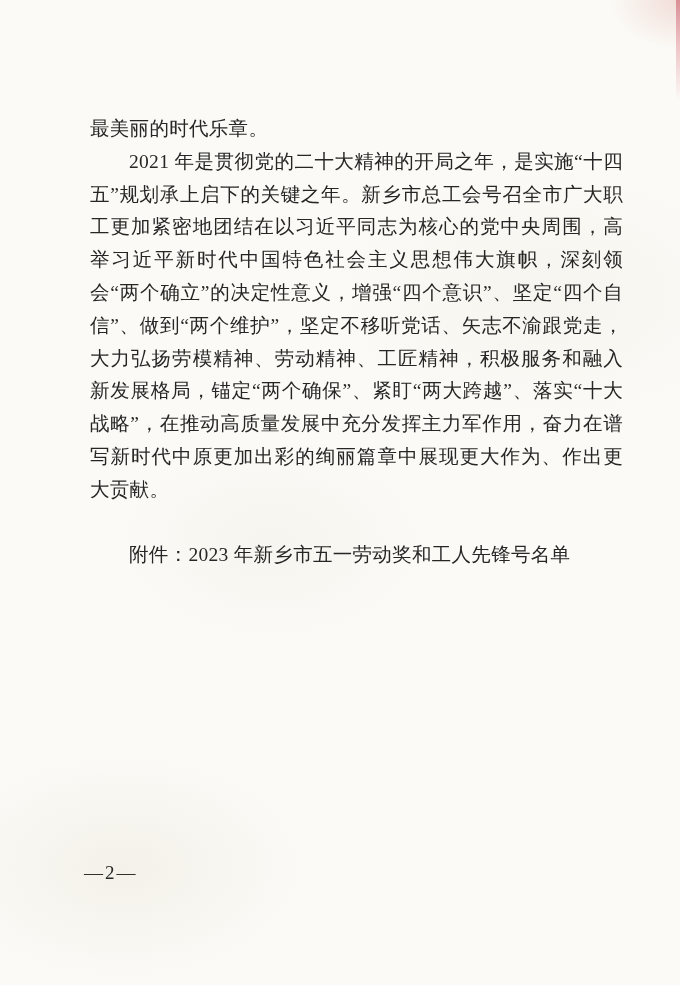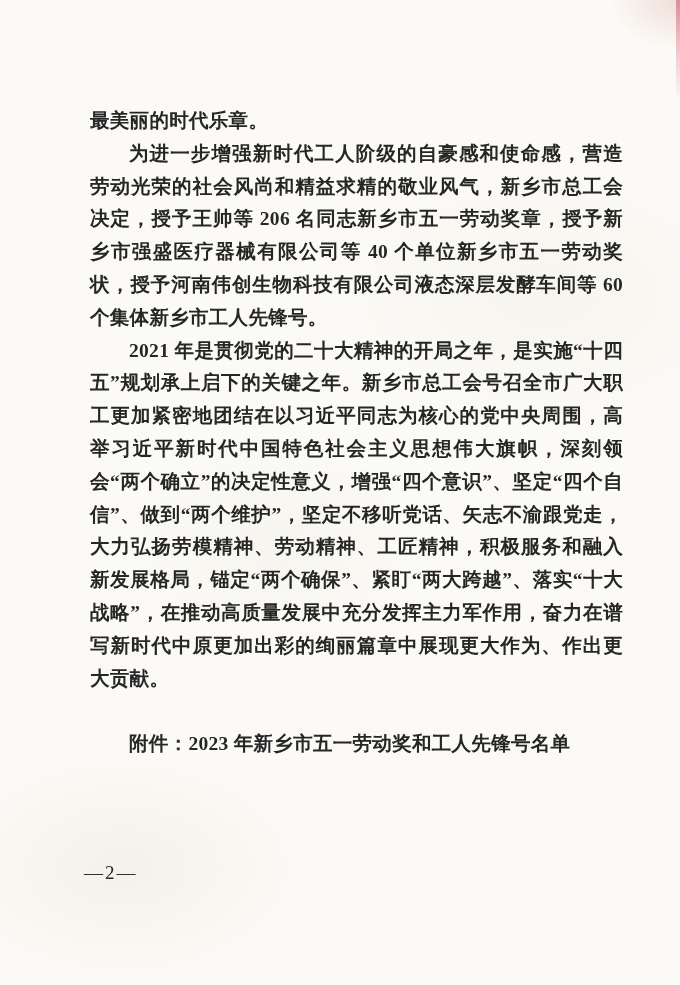--- a/index.html
+++ b/index.html
@@ -34,24 +34,23 @@
     top: 0;
     right: 0;
     width: 4px;
     height: 100px;
     background: linear-gradient(to bottom, #d98f96 0%, #eec3c6 45%, rgba(238,195,198,0) 100%);
     pointer-events: none;
   }
   .body-text {
     position: absolute;
     left: 90px;
-    top: 105px;
+    top: 113px;
     width: 533px;
     color: #262626;
-    font-weight: bold;
   }
   .body-text p {
     margin: 0;
     font-size: 19.5px;
     line-height: 32.8px;
     text-align: justify;
     text-justify: inter-character;
     letter-spacing: 0.3px;
   }
   .body-text p.indent {
@@ -75,20 +74,19 @@
 </head>
 <body>
 
 <div class="page">
 
   <div class="corner-tint"></div>
   <div class="edge-pink"></div>
 
   <div class="body-text">
     <p>最美丽的时代乐章。</p>
-    <p class="indent">为进一步增强新时代工人阶级的自豪感和使命感，营造劳动光荣的社会风尚和精益求精的敬业风气，新乡市总工会决定，授予王帅等 206 名同志新乡市五一劳动奖章，授予新乡市强盛医疗器械有限公司等 40 个单位新乡市五一劳动奖状，授予河南伟创生物科技有限公司液态深层发酵车间等 60 个集体新乡市工人先锋号。</p>
     <p class="indent">2021 年是贯彻党的二十大精神的开局之年，是实施“十四五”规划承上启下的关键之年。新乡市总工会号召全市广大职工更加紧密地团结在以习近平同志为核心的党中央周围，高举习近平新时代中国特色社会主义思想伟大旗帜，深刻领会“两个确立”的决定性意义，增强“四个意识”、坚定“四个自信”、做到“两个维护”，坚定不移听党话、矢志不渝跟党走，大力弘扬劳模精神、劳动精神、工匠精神，积极服务和融入新发展格局，锚定“两个确保”、紧盯“两大跨越”、落实“十大战略”，在推动高质量发展中充分发挥主力军作用，奋力在谱写新时代中原更加出彩的绚丽篇章中展现更大作为、作出更大贡献。</p>
     <p class="attachment">附件：2023 年新乡市五一劳动奖和工人先锋号名单</p>
   </div>
 
   <div class="page-number">—2—</div>
 
 </div>
 
 </body></html>

